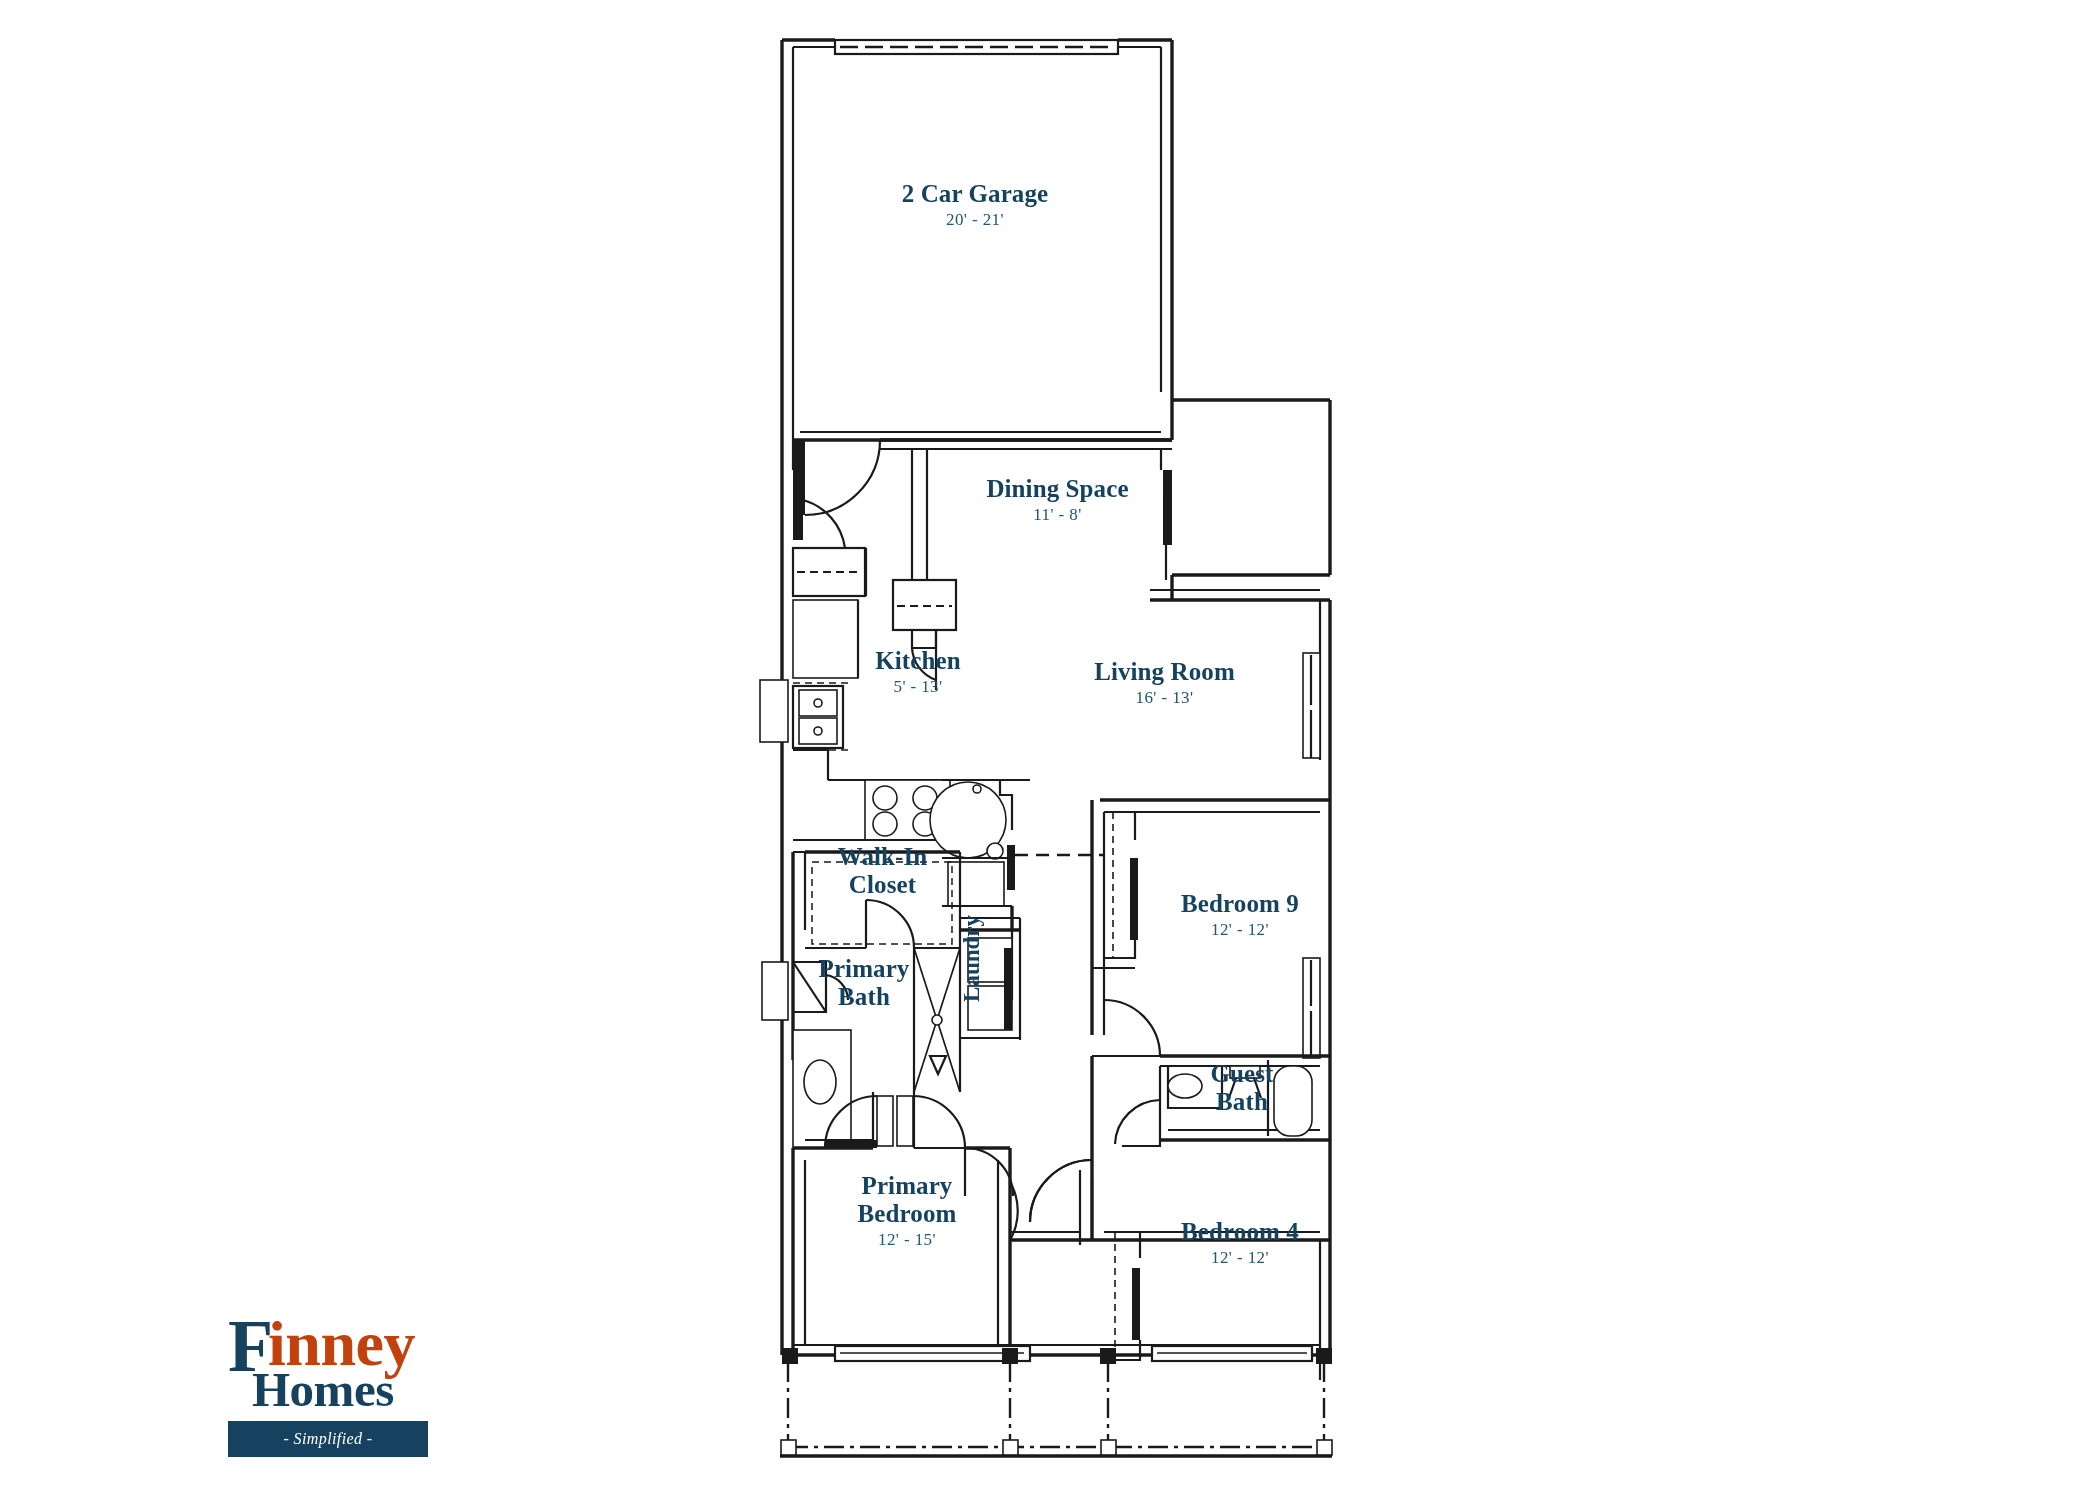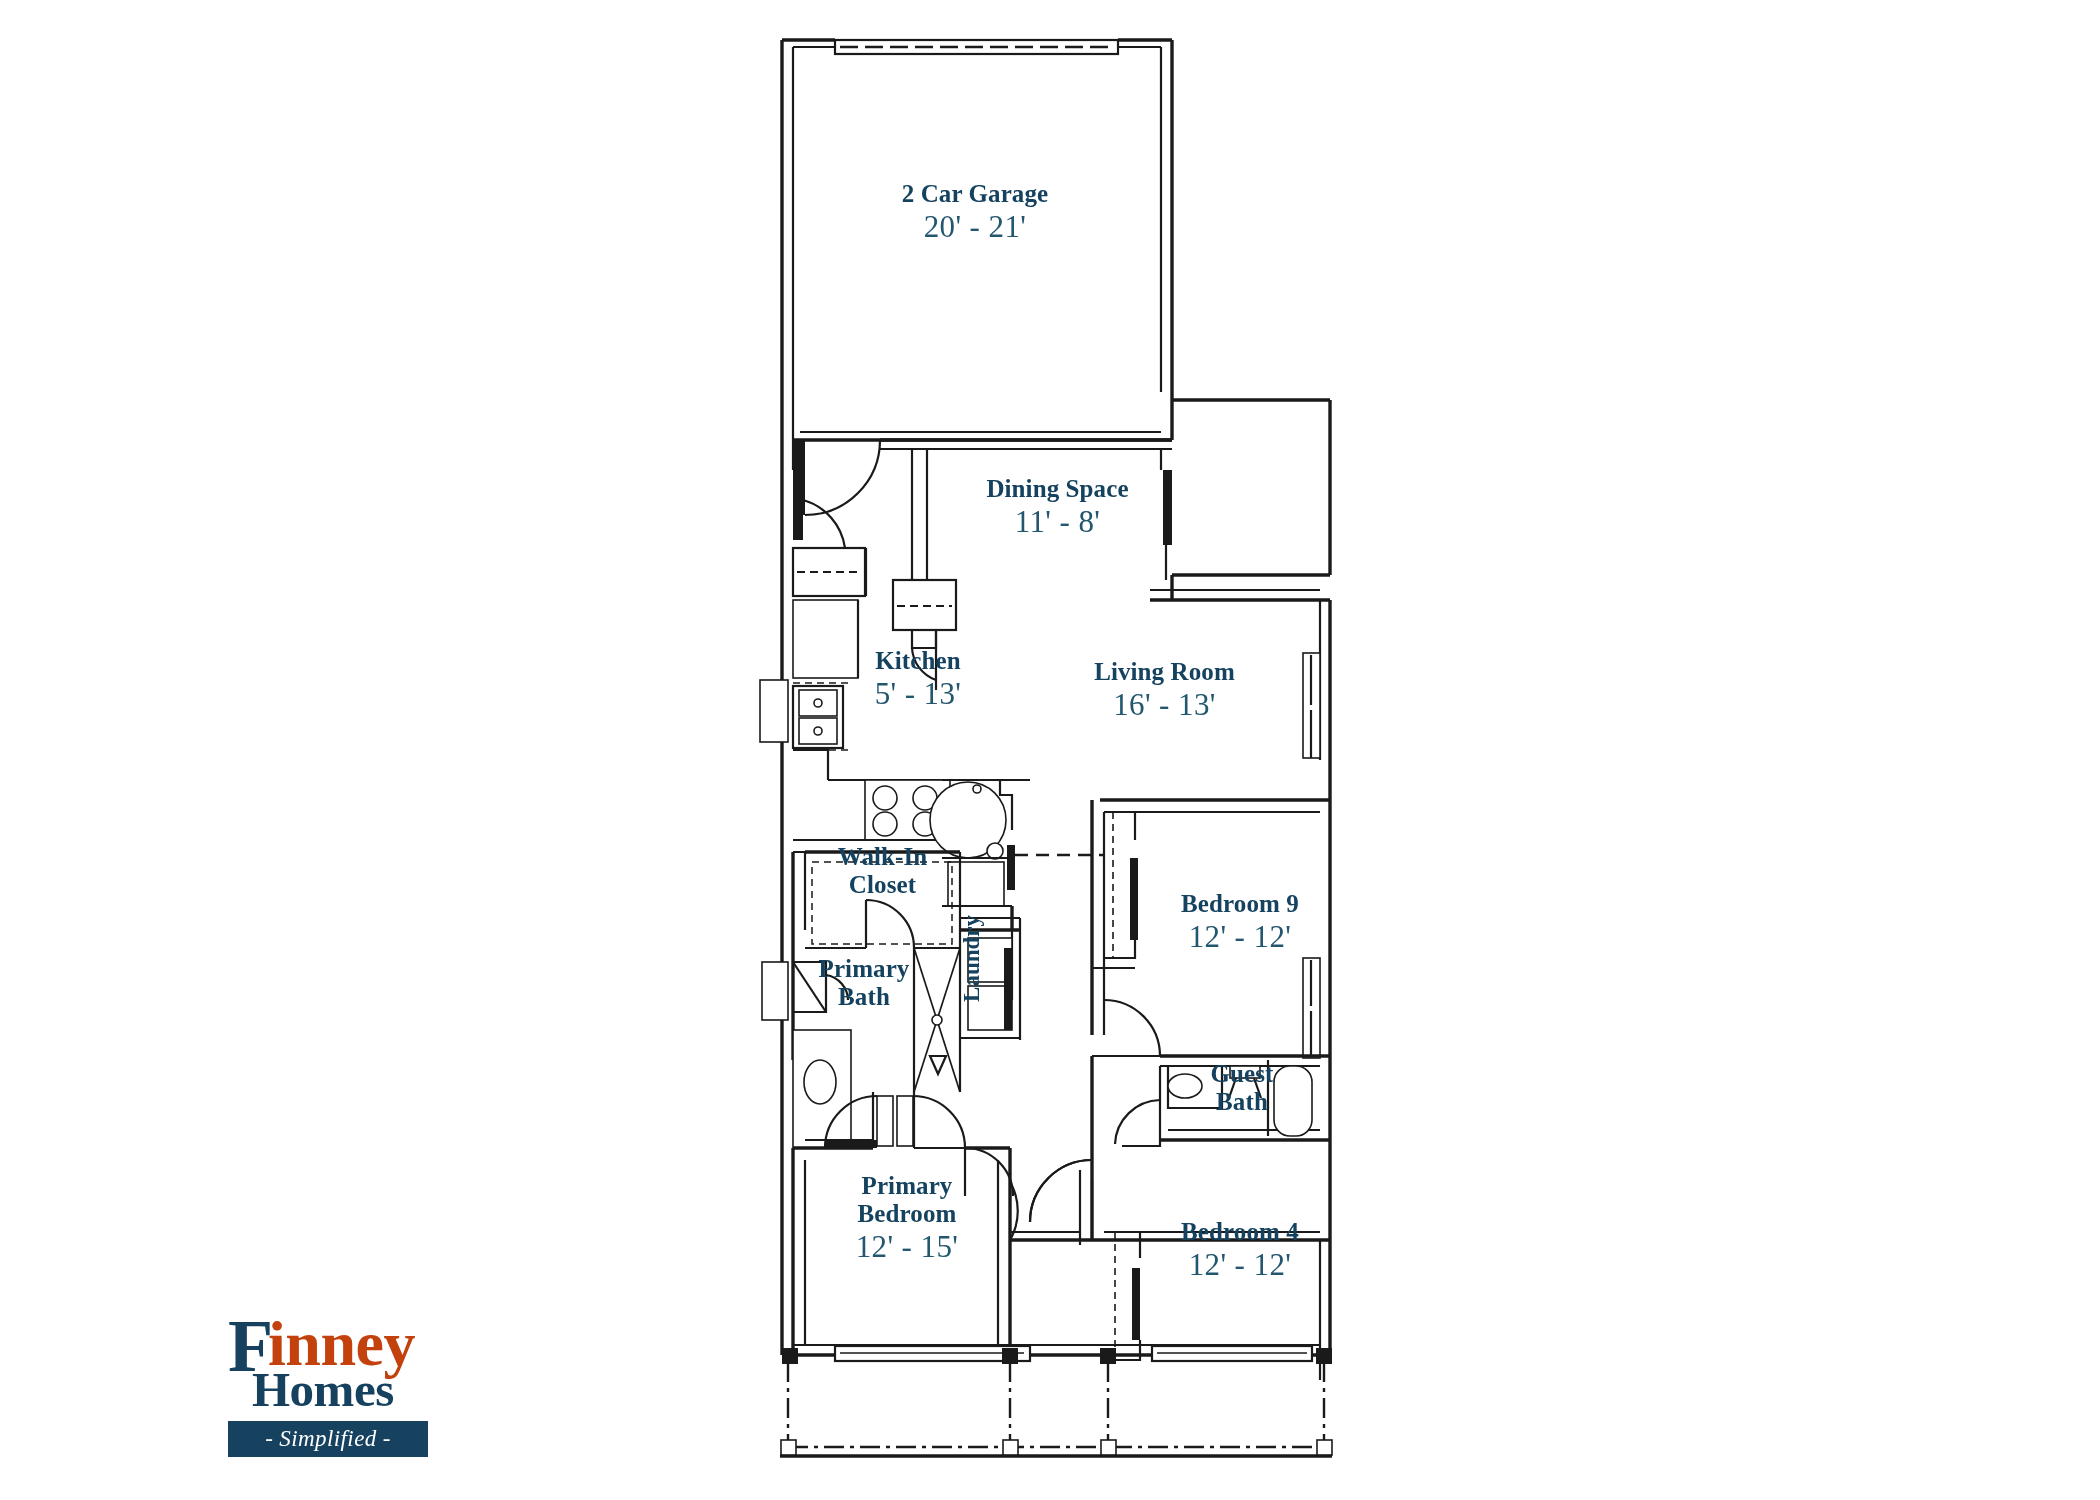--- a/index.html
+++ b/index.html
@@ -7,21 +7,21 @@
   body{width:2100px;height:1500px;position:relative;overflow:hidden;
        font-family:"Liberation Serif", serif;}
 
   #plan-stage{position:absolute;left:0;top:0;width:2100px;height:1500px;}
   #plan-svg{position:absolute;left:0;top:0;width:2100px;height:1500px;}
 
   
   .room-label{position:absolute;text-align:center;line-height:1.12;
               color:#14425f;white-space:nowrap;pointer-events:none;}
   .room-label .rl-name{font-weight:bold;font-size:25px;letter-spacing:.1px;}
-  .room-label .rl-dims{font-weight:normal;font-size:31px;letter-spacing:.4px;
+  .room-label .rl-dims{font-weight:normal;font-size:17px;letter-spacing:.4px;
                        color:#23566f;margin-top:2px;}
   .room-label.two-line .rl-name{display:block;}
 
   .rl-small .rl-name{font-size:25px;}
 
   .vertical-label{position:absolute;color:#14425f;font-weight:bold;
                   font-size:23px;writing-mode:vertical-rl;
                   transform:rotate(180deg);white-space:nowrap;
                   pointer-events:none;}
 
@@ -33,21 +33,21 @@
   .logo-finney{position:absolute;left:40px;top:2px;font-family:Liberation Serif, serif;
                font-weight:bold;font-size:64px;line-height:54px;color:#c2410c;
                letter-spacing:-.5px;}
   .logo-homes{position:absolute;left:24px;top:48px;font-family:"Liberation Serif",serif;
               font-weight:bold;font-size:49px;line-height:54px;color:#16425f;
               letter-spacing:-.5px;}
   .logo-bar{position:absolute;left:0px;top:106px;width:200px;height:36px;
             background:#16425f;}
   .logo-bar span{display:block;text-align:center;color:#ffffff;
                  font-family:"Liberation Serif",serif;font-style:italic;
-                 font-size:23px;line-height:36px;letter-spacing:.4px;}
+                 font-size:16px;line-height:36px;letter-spacing:.4px;}
 </style>
 </head>
 <body>
 
 <div id="plan-stage">
 
 <svg id="plan-svg" viewBox="0 0 2100 1500">
   <defs>
     <style>
       .w   { fill:none; stroke:#1a1a1a; stroke-width:3.4; }

